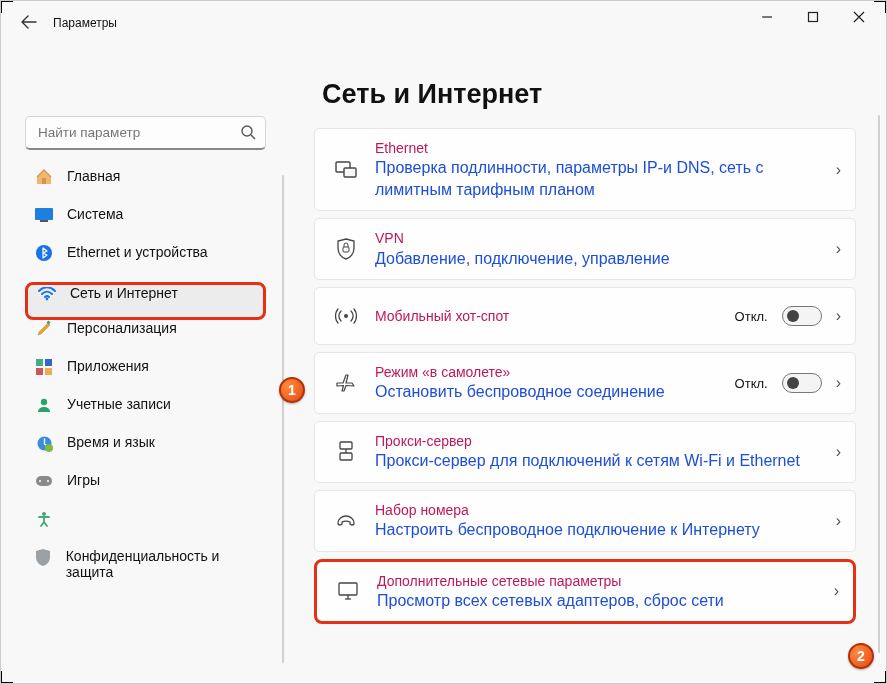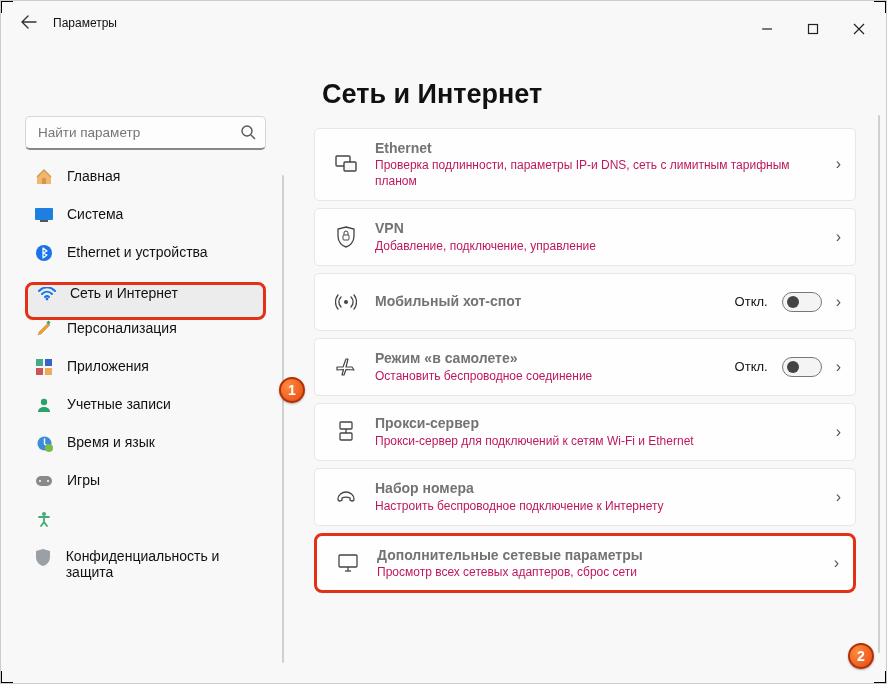--- a/index.html
+++ b/index.html
@@ -8,21 +8,21 @@
     width: 887px; height: 684px; margin: 0 auto; position: relative;
     background: #f8f8f8; border: 1px solid #ccc; overflow: hidden;
   }
   .corner { position: absolute; width: 14px; height: 14px; }
   .corner.tl { top: -2px; left: -2px; border-top: 3px solid #000; border-left: 3px solid #000; }
   .corner.tr { top: -2px; right: -2px; border-top: 3px solid #000; border-right: 3px solid #000; }
   .corner.bl { bottom: -2px; left: -2px; border-bottom: 3px solid #000; border-left: 3px solid #000; }
   .corner.br { bottom: -2px; right: -2px; border-bottom: 3px solid #000; border-right: 3px solid #000; }
 
   
-  .titlebar { height: 44px; display: flex; align-items: flex-end; justify-content: flex-end; padding: 0 4px; }
+  .titlebar { height: 44px; display: flex; align-items: flex-start; justify-content: flex-end; padding: 0 4px; }
   .titlebar .left { position: absolute; left: 20px; top: 0; height: 44px; display: flex; align-items: center; gap: 16px; }
   .back-arrow { font-size: 14px; color: #333; cursor: pointer; }
   .win-title { font-size: 12px; color: #111; }
   .win-btn { width: 46px; height: 32px; display: flex; align-items: center; justify-content: center; font-size: 12px; color: #222; cursor: pointer; }
   .win-btn svg { display:block; }
 
   .body { display: flex; height: calc(100% - 44px); }
 
   
   .sidebar { width: 283px; padding: 6px 10px 10px 24px; position: relative; }
@@ -54,22 +54,22 @@
   .page-title { font-size: 27px; font-weight: 600; margin: 14px 0 18px 8px; color: #111; }
   .cards { display: flex; flex-direction: column; gap: 7px; }
   .card {
     background: #fefefe; border: 1px solid #e7e7e7; border-radius: 5px;
     display: flex; align-items: center; padding: 10px 14px 10px 14px; min-height: 58px;
     cursor: pointer; position: relative;
   }
   .card.highlight { border: 3px solid #e43115; border-radius: 8px; }
   .card-icon { width: 34px; display:flex; align-items:center; justify-content:center; color:#333; margin-right: 12px; flex-shrink:0; }
   .card-body { flex: 1; min-width: 0; }
-  .card-title { font-size: 14px; color: #737373; line-height: 1.3; font-weight: bold; }
-  .card-sub { font-size: 12px; color: #be185d; line-height: 1.35; }
+  .card-title { font-size: 14px; color: #be185d; line-height: 1.3; }
+  .card-sub { font-size: 16px; color: #1d4ed8; line-height: 1.35; }
   .card-right { display:flex; align-items:center; gap: 14px; margin-left: 10px; flex-shrink:0; }
   .status-text { font-size: 13px; color: #111; }
   .toggle {
     width: 40px; height: 20px; border: 1px solid #777; border-radius: 20px; position: relative;
     background: #f4f4f4;
   }
   .toggle::after {
     content: ""; position: absolute; width: 12px; height: 12px; border-radius: 50%;
     background: #444; top: 3px; left: 4px;
   }

